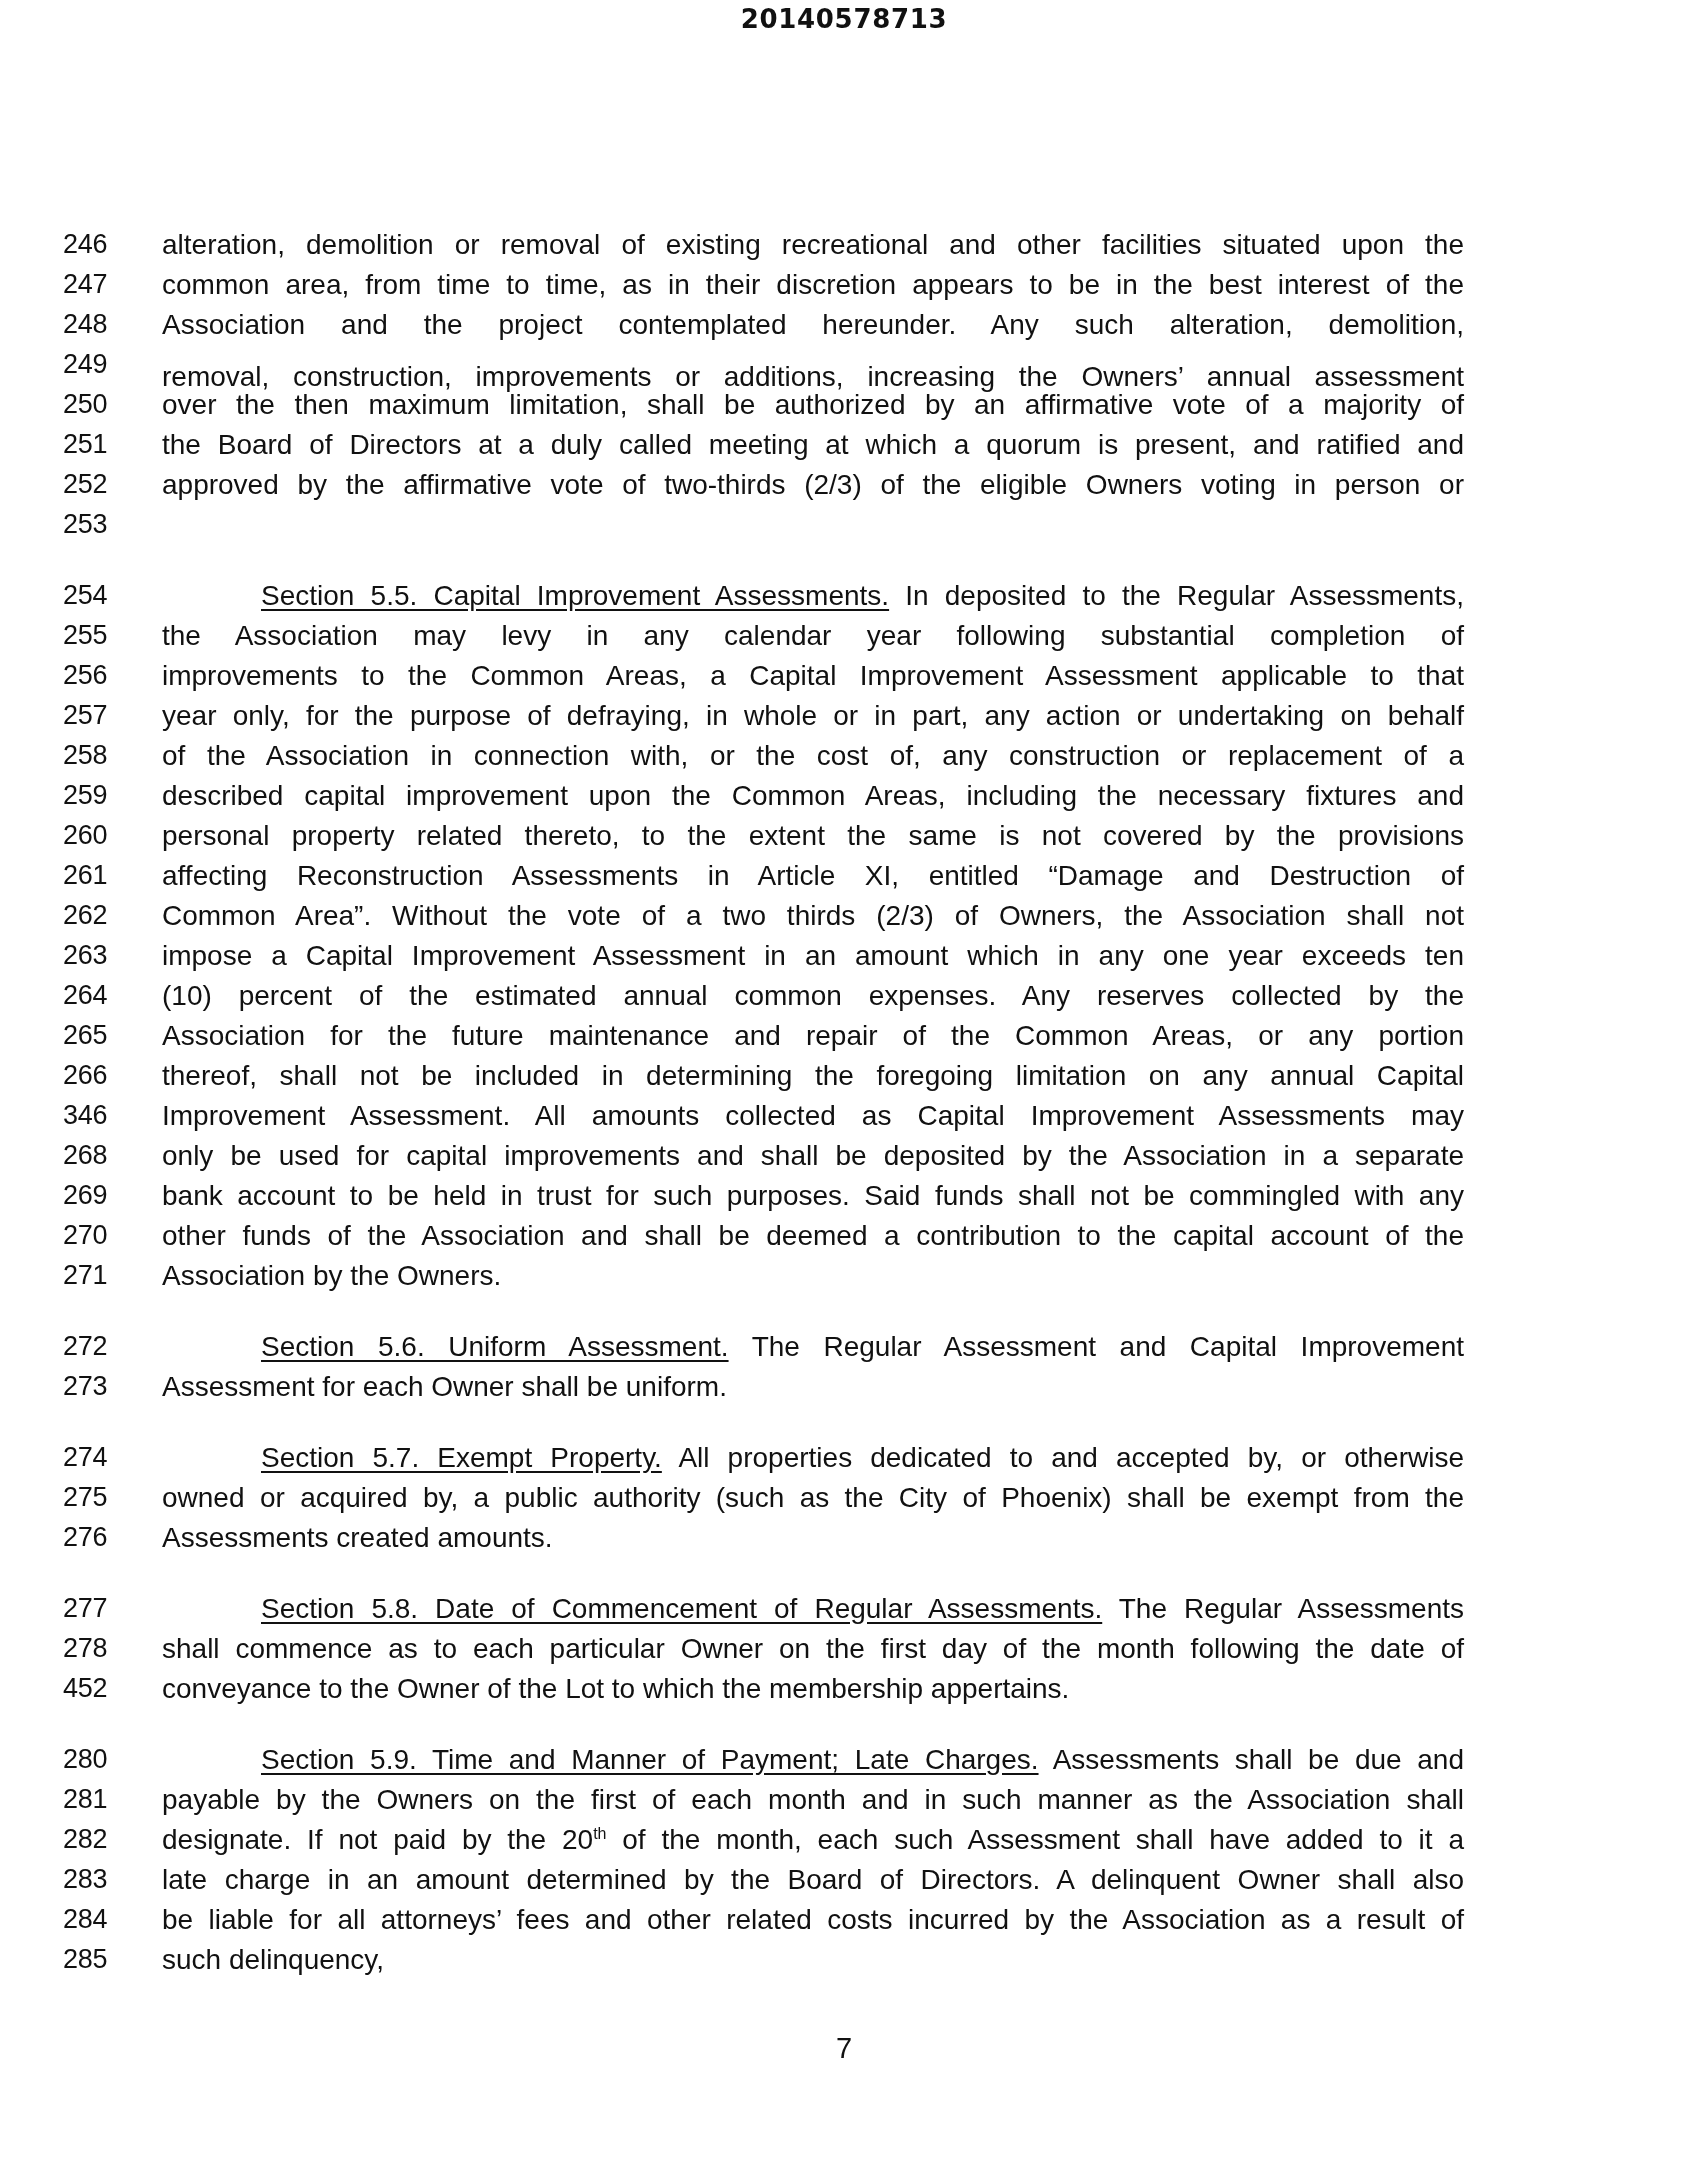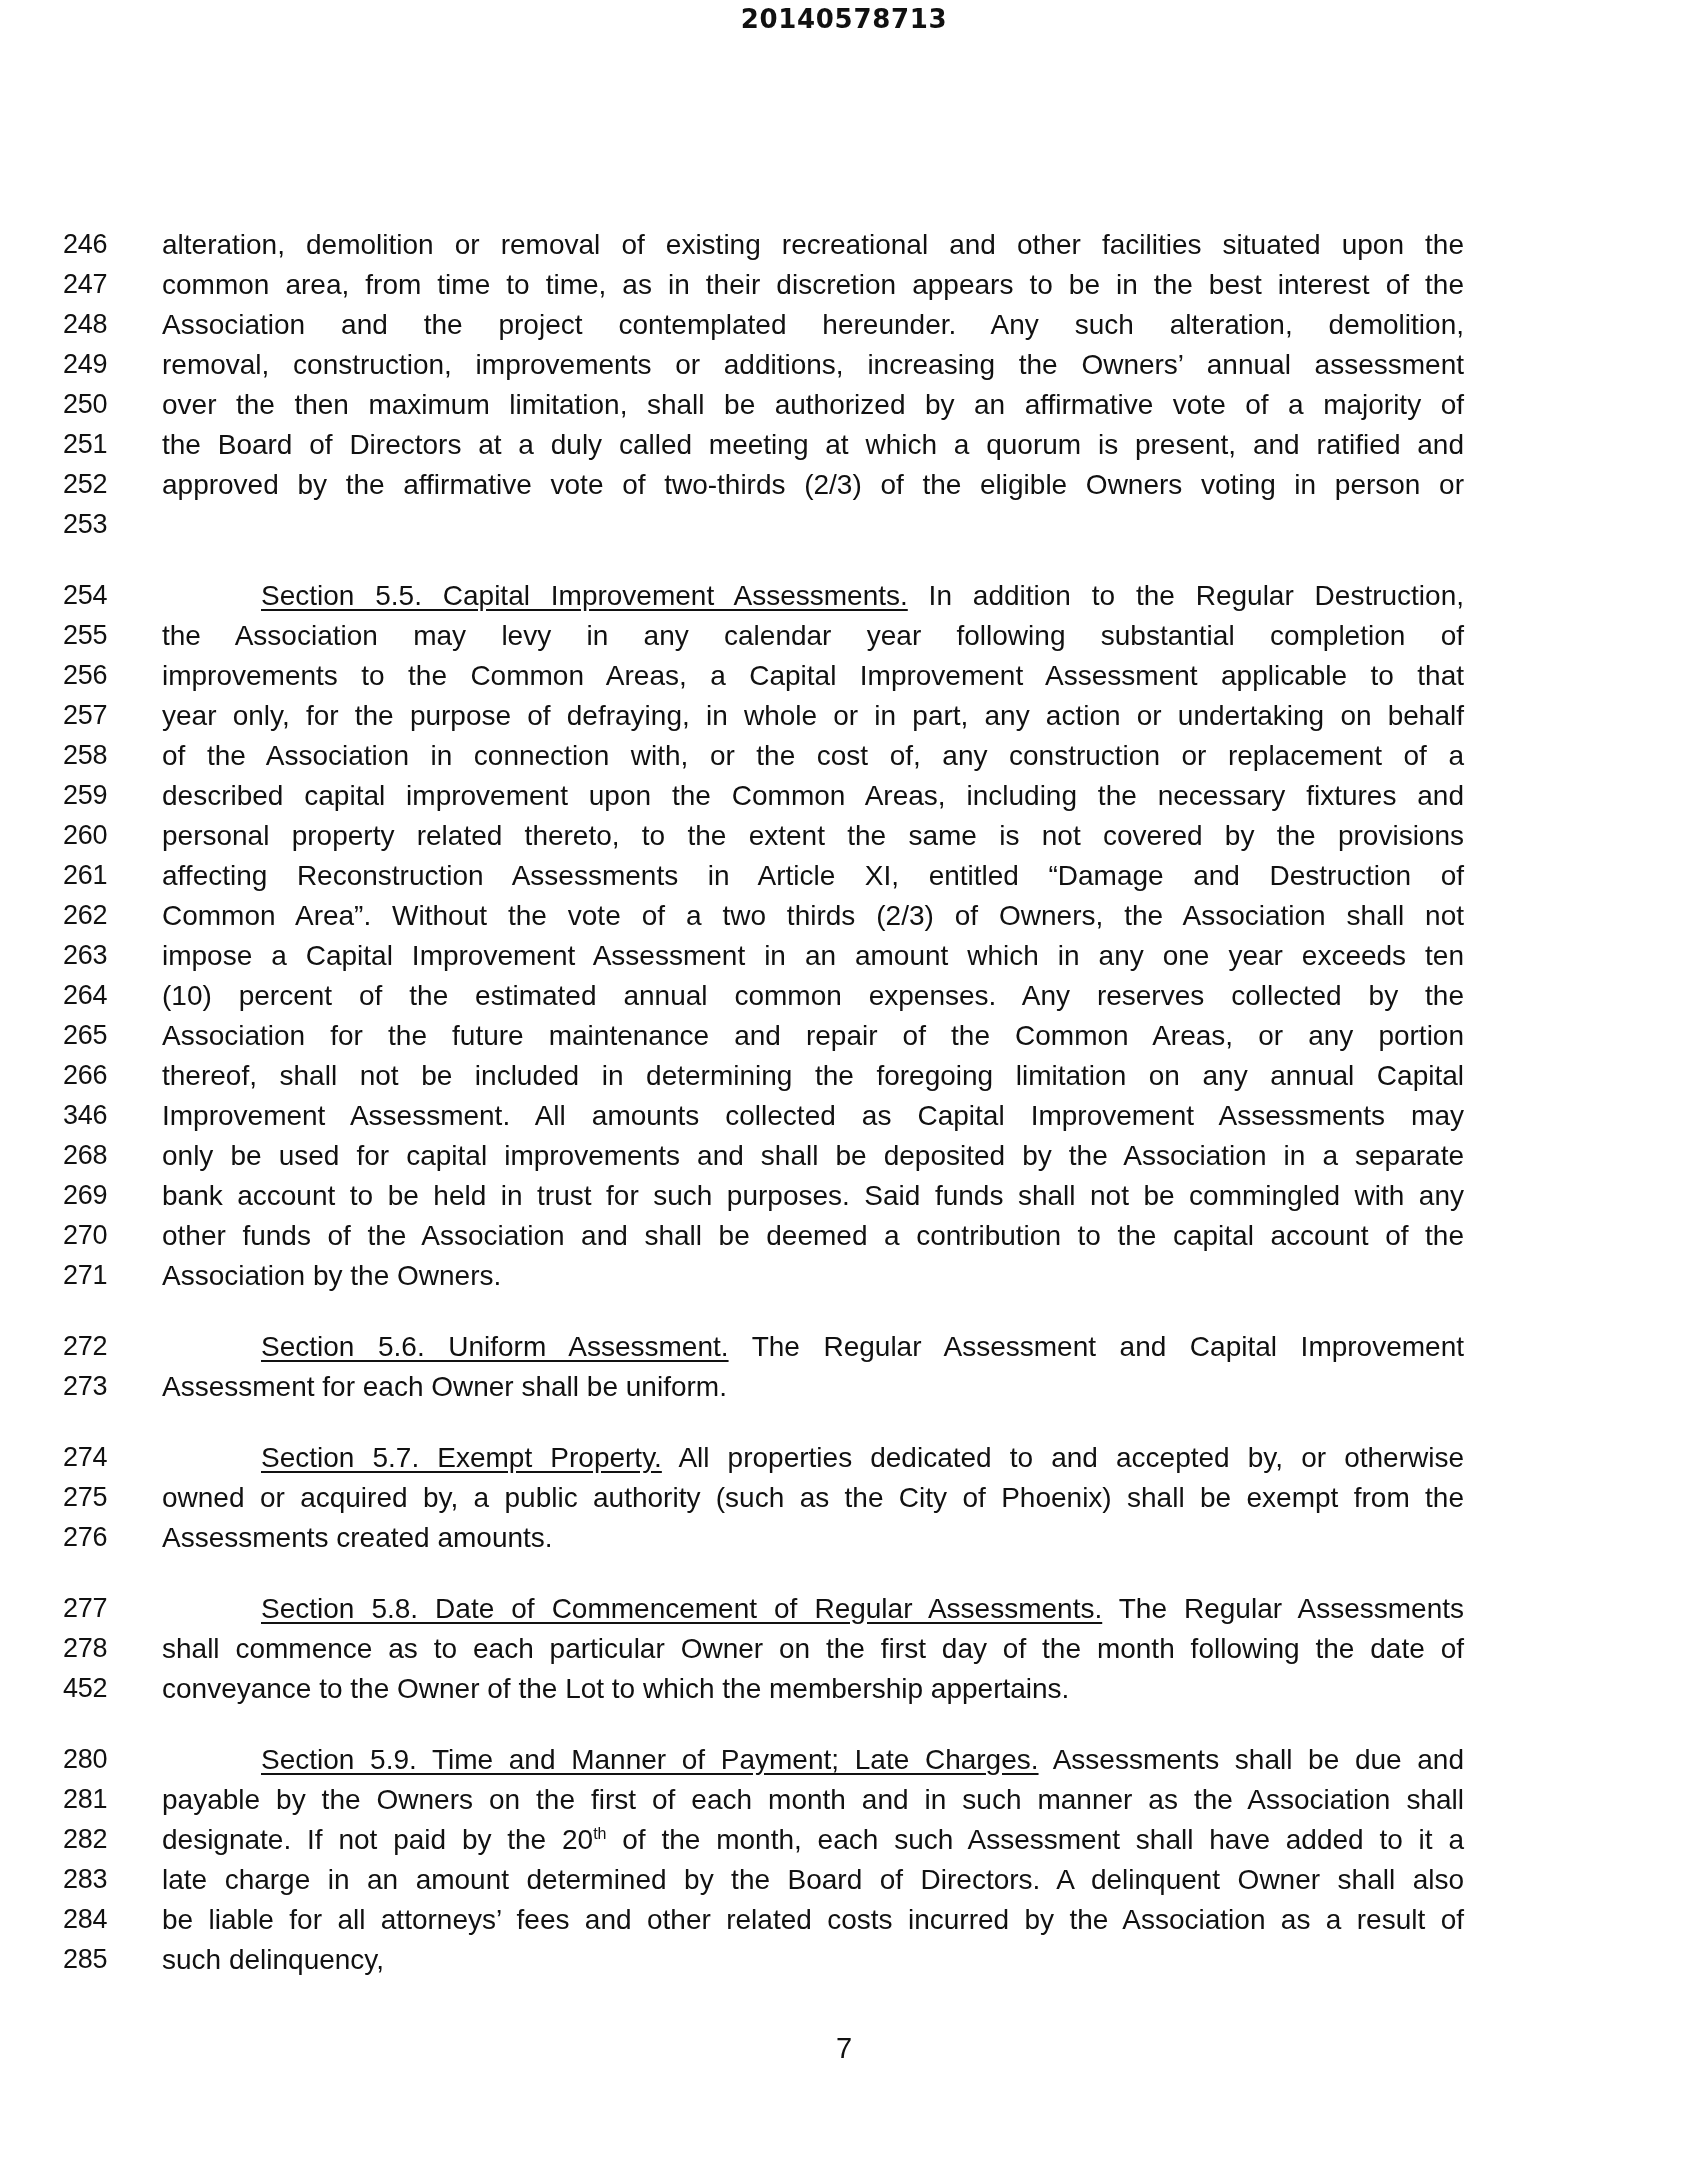--- a/index.html
+++ b/index.html
@@ -32,42 +32,42 @@
       <div class="line">
         <span class="ln">247</span>
         <div class="tx" style="white-space: nowrap; word-spacing: 0px;"><span>common area, from time to time, as in their discretion appears to be in the best interest of the</span></div>
       </div>
       <div class="line">
         <span class="ln">248</span>
         <div class="tx" style="white-space: nowrap; word-spacing: 0px;"><span>Association and the project contemplated hereunder.  Any such alteration, demolition,</span></div>
       </div>
       <div class="line">
         <span class="ln">249</span>
-        <div class="tx" style="white-space: nowrap; word-spacing: 0px;"><span>removal, construction, improvements or additions, increasing the Owners’ annual assessment</span></div>
+        <div class="tx" style="white-space: nowrap; word-spacing: 0px; margin-top: 12px;"><span>removal, construction, improvements or additions, increasing the Owners’ annual assessment</span></div>
       </div>
       <div class="line">
         <span class="ln">250</span>
         <div class="tx" style="white-space: nowrap; word-spacing: 0px;"><span>over the then maximum limitation, shall be authorized by an affirmative vote of a majority of</span></div>
       </div>
       <div class="line">
         <span class="ln">251</span>
         <div class="tx" style="white-space: nowrap; word-spacing: 0px;"><span>the Board of Directors at a duly called meeting at which a quorum is present, and ratified and</span></div>
       </div>
       <div class="line">
         <span class="ln">252</span>
         <div class="tx" style="white-space: nowrap; word-spacing: 0px;"><span>approved by the affirmative vote of two-thirds (2/3) of the eligible Owners voting in person or</span></div>
       </div>
       <div class="line">
         <span class="ln">253</span>
       </div>
     </div>
     <div class="para">
       <div class="line">
         <span class="ln">254</span>
-        <div class="tx" style="white-space: nowrap; word-spacing: 0px;"><span class="heading">Section 5.5. Capital Improvement Assessments.</span><span> In addition to the Regular Destruction,</span></div>
+        <div class="tx" style="white-space: nowrap; word-spacing: 0px;"><span class="heading">Section 5.5. Capital Improvement Assessments.</span><span> In deposited to the Regular Assessments,</span></div>
       </div>
       <div class="line">
         <span class="ln">255</span>
         <div class="tx" style="white-space: nowrap; word-spacing: 0px;"><span>the Association may levy in any calendar year following substantial completion of</span></div>
       </div>
       <div class="line">
         <span class="ln">256</span>
         <div class="tx" style="white-space: nowrap; word-spacing: 0px;"><span>improvements to the Common Areas, a Capital Improvement Assessment applicable to that</span></div>
       </div>
       <div class="line">

